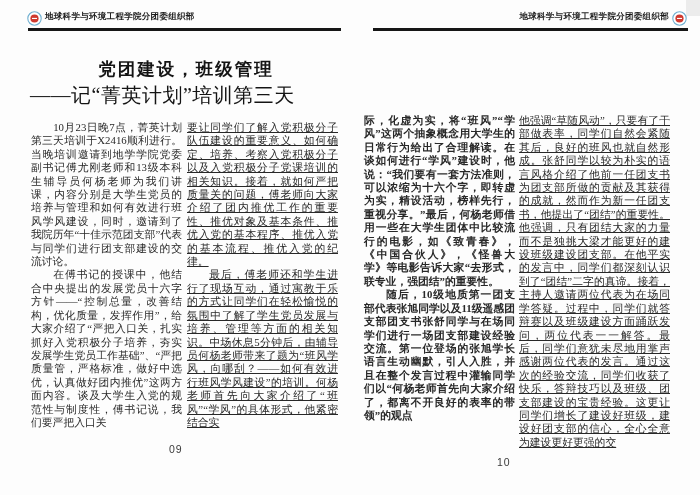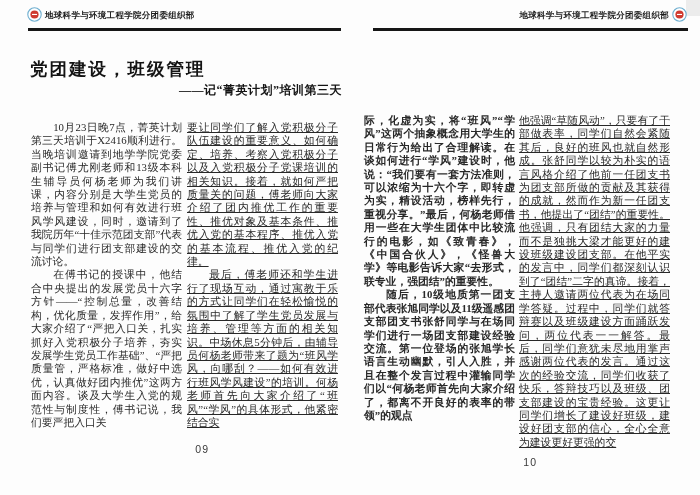--- a/index.html
+++ b/index.html
@@ -20,24 +20,24 @@
   
   .scan-artifact {
     position: absolute;
     right: 0; top: 0;
     width: 14px; height: 16px;
     background: #ececec;
   }
   
   .hdr {
     position: absolute;
-    top: 5px;
+    top: 11px;
     height: 17px;
     display: flex;
-    align-items: flex-end;
+    align-items: flex-start;
     gap: 3px;
   }
   .hdr-left  { left: 27px; }
   .hdr-right { right: 13px; }
   .hdr-text {
     font-size: 8.5px;
     font-weight: bold;
     color: #1c1c1c;
     letter-spacing: 0.3px;
     white-space: nowrap;
@@ -50,34 +50,34 @@
     background: #161616;
   }
   .rule-left  { left: 28px;  width: 313px; }
   .rule-right { left: 373px; width: 315px; }
 
   
   .title {
     position: absolute;
     left: 30px; top: 57px;
     width: 312px;
-    text-align: left;
+    text-align: center;
     font-size: 17.5px;
     font-weight: bold;
     letter-spacing: 2px;
     color: #141414;
     white-space: nowrap;
   }
   .subtitle {
     position: absolute;
     left: 30px; top: 82px;
     width: 312px;
-    text-align: right;
-    font-size: 12px;
-    font-weight: bold;
+    text-align: left;
+    font-size: 20px;
+    font-weight: normal;
     letter-spacing: 0.5px;
     color: #141414;
     white-space: nowrap;
   }
 
   
   .col {
     position: absolute;
     width: 151px;
     font-size: 10.8px;
@@ -90,21 +90,21 @@
   .col-l1 { left: 31px;  top: 121px; }
   .col-l2 { left: 187px; top: 121px; text-decoration: underline; }
   .col-r1 { left: 364px; top: 114px; font-weight: bold; }
   .col-r2 { left: 519px; top: 114px; text-decoration: underline; }
 
   
   .pagenum {
     position: absolute;
     top: 443px;
     width: 40px;
-    text-align: right;
+    text-align: left;
     font-size: 10.5px;
     letter-spacing: 1px;
     color: #3a3a3a;
     font-family: "Liberation Sans", "DejaVu Sans", sans-serif;
   }
   .pagenum-left  { left: 169px; }
   .pagenum-right { left: 497px; margin-top: 13px; }
 </style>
 </head>
 <body>

